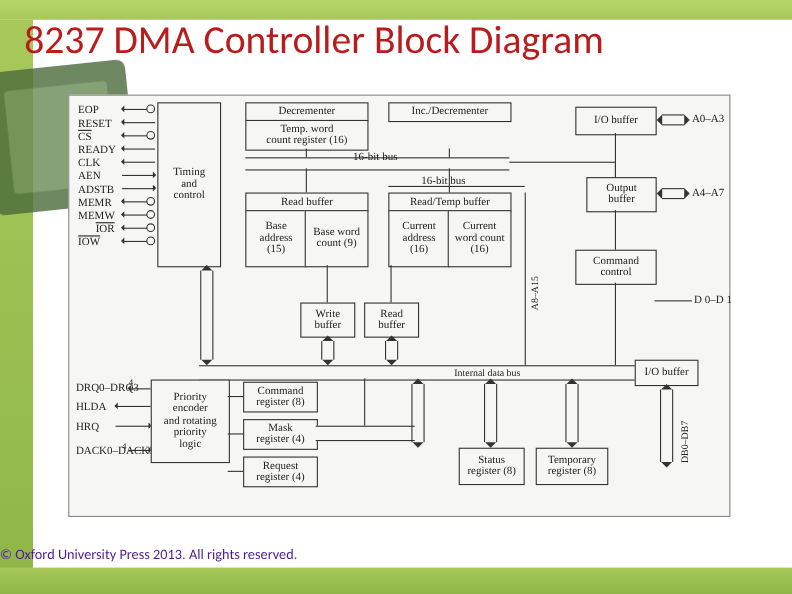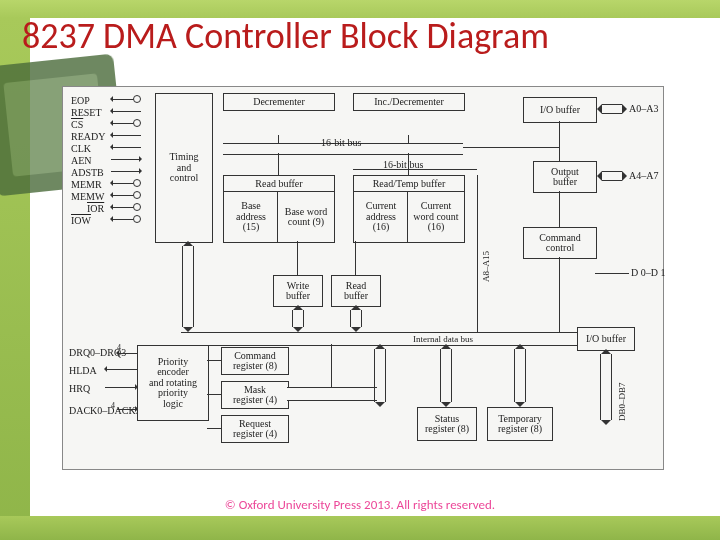--- a/index.html
+++ b/index.html
@@ -3,21 +3,21 @@
 <meta charset="utf-8">
 <style>
   html,body{margin:0;padding:0;width:720px;height:540px;font-family:Calibri,Arial,sans-serif;background:#fff;overflow:hidden}
   .slide{position:relative;width:720px;height:540px}
   .bg-top{position:absolute;top:0;left:0;right:0;height:18px;background:linear-gradient(#b8d66a,#a8c95a)}
   .bg-left{position:absolute;left:0;top:18px;bottom:0;width:30px;background:linear-gradient(#a8c95a,#8fb549)}
   .bg-bot{position:absolute;left:0;right:0;bottom:0;height:24px;background:linear-gradient(#a8c95a,#8fb549)}
   .cpu{position:absolute;left:-10px;top:60px;width:130px;height:130px;background:#4a6b3a;border-radius:8px;transform:rotate(-6deg);opacity:.8;filter:blur(.4px)}
   .cpu:before{content:"";position:absolute;left:18px;top:18px;right:18px;bottom:18px;background:#6a8a56;border-radius:4px}
   .title{position:absolute;left:22px;top:14px;font-size:36px;color:#b91c1c;font-weight:400}
-  .copy{position:absolute;left:0;right:0;bottom:28px;text-align:center;font-size:13px;color:#ec4899}
+  .copy{position:absolute;left:0;right:0;bottom:28px;text-align:left;font-size:13px;color:#4c1d95}
   .diagram{position:absolute;left:62px;top:86px;width:600px;height:382px;background:#f6f6f4;border:1px solid #888;font-family:'Times New Roman',serif;font-size:10px;color:#222}
   .box{position:absolute;border:1px solid #333;background:#f6f6f4;text-align:center;display:flex;align-items:center;justify-content:center;line-height:1.05}
   .lbl{position:absolute;font-size:10px;white-space:nowrap}
   .vline{position:absolute;width:1px;background:#333}
   .hline{position:absolute;height:1px;background:#333}
   .darrow{position:absolute}
   .darrow.u:before,.darrow.u:after{content:"";position:absolute;left:50%;width:0;height:0;border:5px solid transparent;transform:translateX(-50%)}
   .darrow.u:before{top:-5px;border-bottom-color:#333}
   .darrow.u:after{bottom:-5px;border-top-color:#333}
   .darrow .shaft{position:absolute;left:50%;top:5px;bottom:5px;width:10px;transform:translateX(-50%);border-left:1px solid #333;border-right:1px solid #333}
@@ -70,27 +70,29 @@
     <div class="pin out" style="left:48px;top:84px;width:30px"></div>
     <div class="pin" style="left:48px;top:96px;width:26px"></div>
       <div class="bub" style="left:70px;top:92px"></div>
     <div class="pin" style="left:48px;top:108px;width:26px"></div>
       <div class="bub" style="left:70px;top:104px"></div>
     <div class="pin" style="left:48px;top:120px;width:26px"></div>
       <div class="bub" style="left:70px;top:116px"></div>
     <div class="pin" style="left:48px;top:132px;width:26px"></div>
       <div class="bub" style="left:70px;top:128px"></div>
 
-    <div class="box" style="left:92px;top:6px;width:56px;height:148px">
+    <div class="box" style="left:80px;top:6px;width:56px;height:148px">
         <span style="white-space:pre-line">Timing
 and
 control</span>
       </div>
 
     <div class="box" style="left:160px;top:6px;width:110px;height:16px">Decrementer</div>
+    <div class="box" style="left:160px;top:22px;width:110px;height:26px;white-space:pre-line">Temp. word
+count register (16)</div>
     <div class="box" style="left:290px;top:6px;width:110px;height:16px">Inc./Decrementer</div>
 
     <div class="bus" style="left:160px;top:56px;width:240px"></div>
     <div class="lbl" style="left:258px;top:50px">16-bit bus</div>
 
     <div class="lbl" style="left:320px;top:72px">16-bit bus</div>
     <div class="hline" style="left:290px;top:82px;width:124px"></div>
 
     <div class="box" style="left:160px;top:88px;width:110px;height:16px">Read buffer</div>
     <div class="box" style="left:290px;top:88px;width:110px;height:16px">Read/Temp buffer</div>

